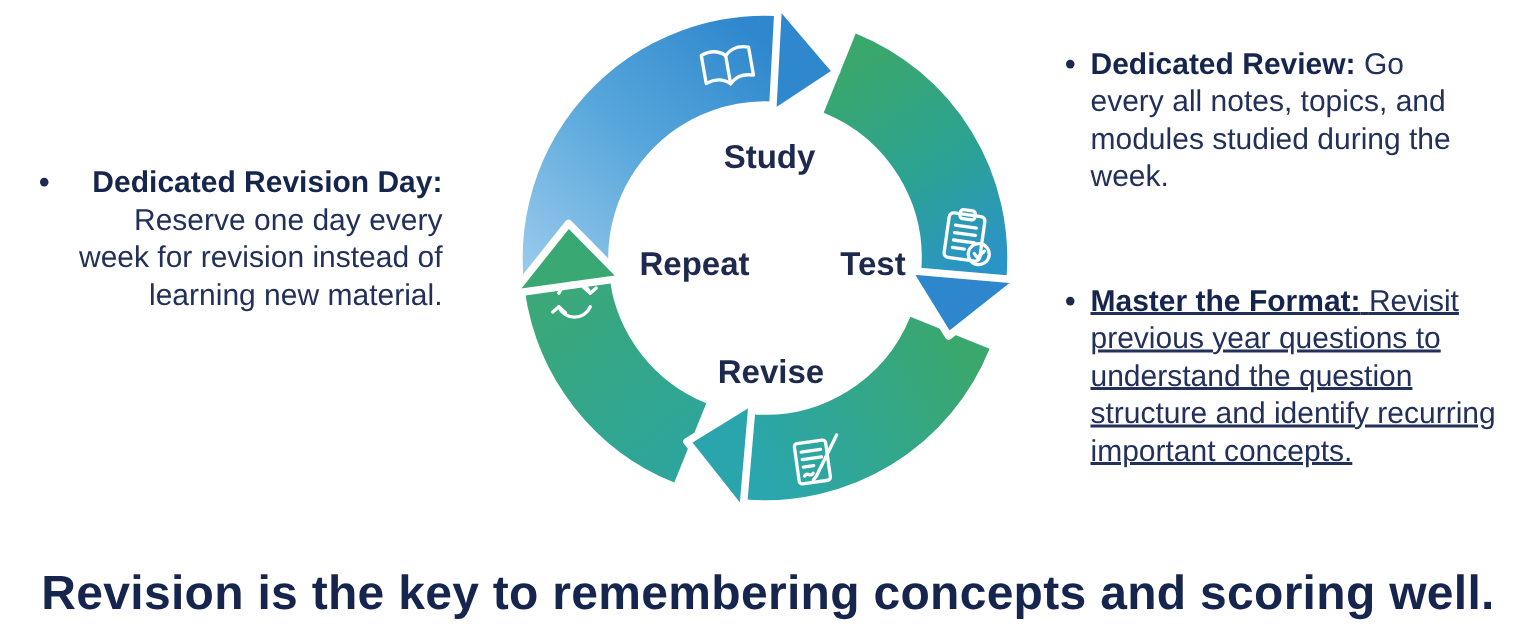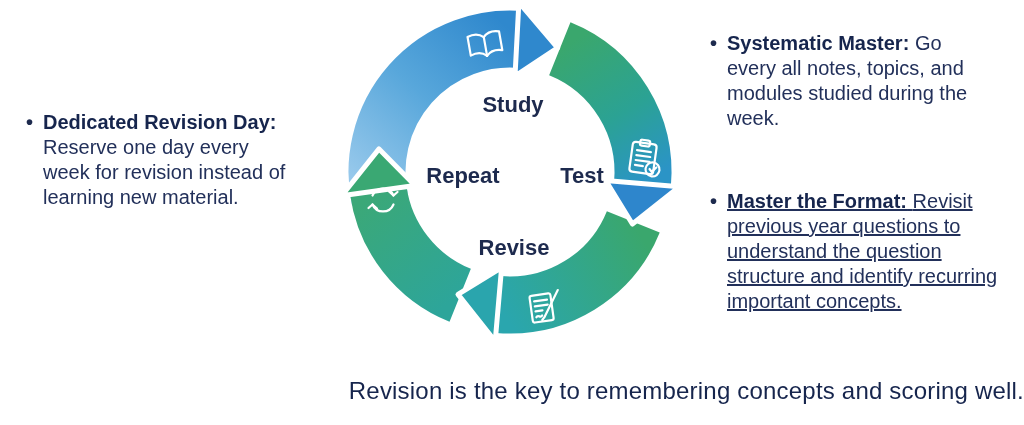--- a/index.html
+++ b/index.html
@@ -31,61 +31,61 @@
   }
   .bullet-text strong {
     font-weight: 700;
     color: #16254d;
   }
   .bullet-left-1   { left: 26px;  top: 110px; width: 272px; }
   .bullet-right-1  { left: 710px; top: 31px;  width: 285px; }
   .bullet-right-2  { left: 710px; top: 189px; width: 302px; }
   .bullet-right-1 .bullet-text { max-width: 262px; }
   .bullet-right-2 .bullet-text { max-width: 284px; text-decoration: underline; }
-  .bullet-left-1  .bullet-text { max-width: 252px; }
+  .bullet-left-1  .bullet-text { max-width: 252px; text-align: right; }
   
   .cycle-wrap {
     position: absolute;
     left: 340px;
     top: 2px;
     width: 340px;
     height: 340px;
   }
   .cycle-wrap svg { overflow: visible; display: block; }
   .step-label {
     font-family: "Liberation Sans", "DejaVu Sans", sans-serif;
     font-weight: 700;
     font-size: 22px;
     fill: #1d2a4e;
   }
   
   .caption {
     position: absolute;
     left: 0; right: 0;
     top: 377px;
-    text-align: right;
-    font-size: 24px;
-    font-weight: 400;
+    text-align: center;
+    font-size: 32px;
+    font-weight: 700;
     letter-spacing: 0.2px;
     color: #16254d;
   }
 </style>
 </head>
 <body>
 
 <div class="canvas">
 
   <div class="bullet-item bullet-left-1">
     <span class="bullet-marker">•</span>
     <span class="bullet-text"><strong>Dedicated Revision Day:</strong> <span>Reserve one day every week for revision instead of learning new material.</span></span>
   </div>
 
   <div class="bullet-item bullet-right-1">
     <span class="bullet-marker">•</span>
-    <span class="bullet-text"><strong>Systematic Master:</strong> <span>Go every all notes, topics, and modules studied during the week.</span></span>
+    <span class="bullet-text"><strong>Dedicated Review:</strong> <span>Go every all notes, topics, and modules studied during the week.</span></span>
   </div>
 
   <div class="bullet-item bullet-right-2">
     <span class="bullet-marker">•</span>
     <span class="bullet-text"><strong>Master the Format:</strong> <span>Revisit previous year questions to understand the question structure and identify recurring important concepts.</span></span>
   </div>
 
   <div class="cycle-wrap">
     <svg width="340" height="340" viewBox="0 0 340 340">
       <defs>

